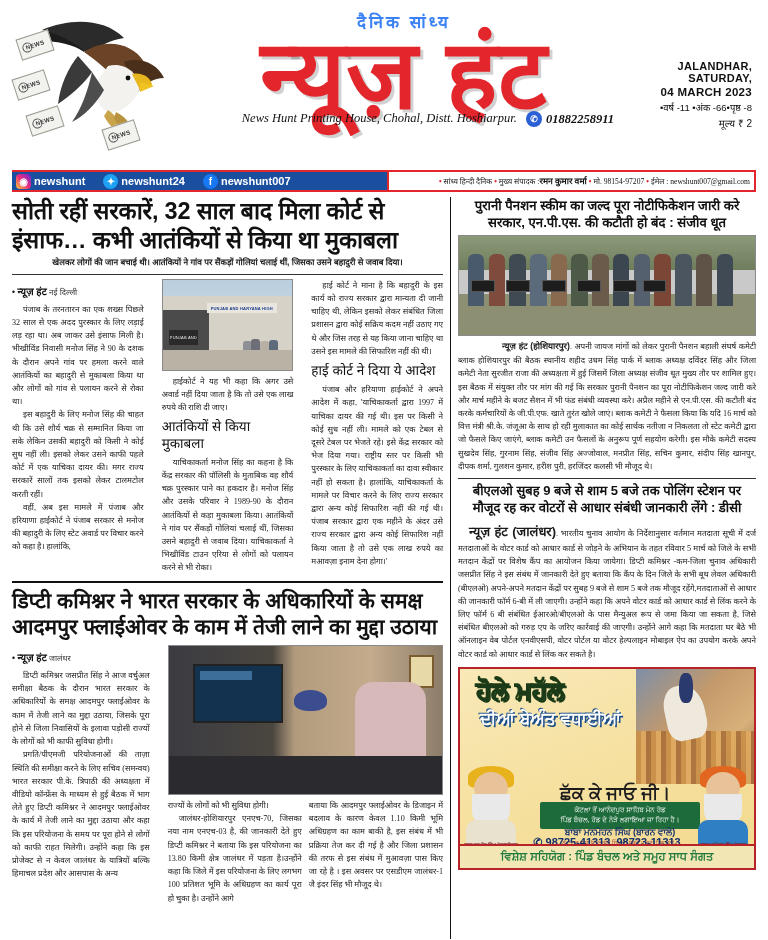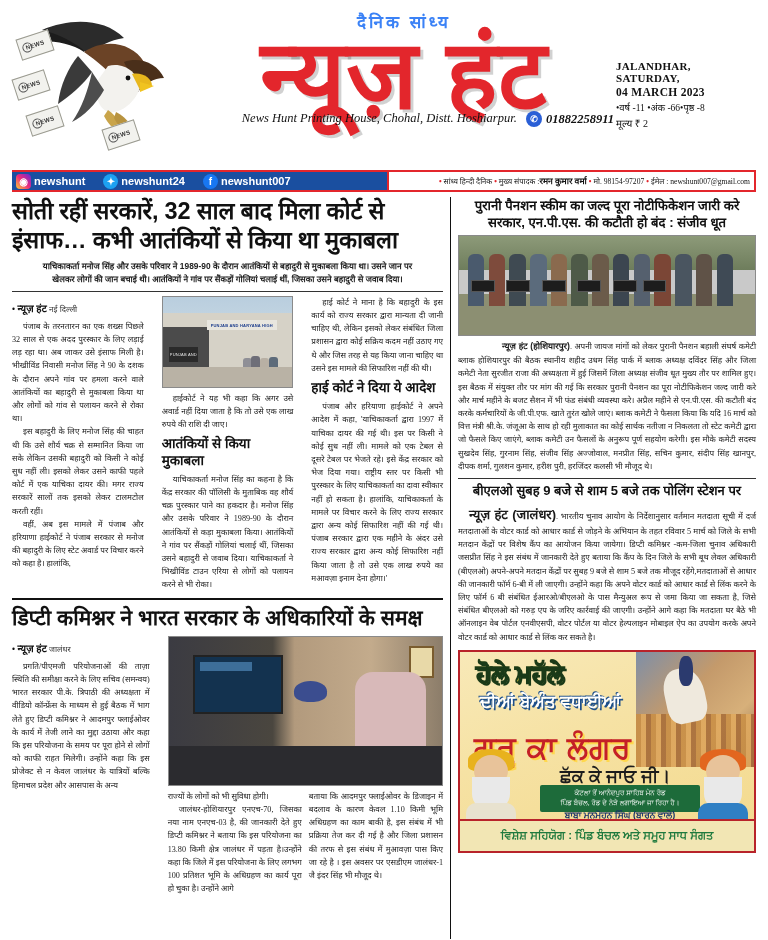--- a/index.html
+++ b/index.html
@@ -24,21 +24,21 @@
                  width:8px; height:8px; border-radius:50%; border:1px solid #555; }
   .title-block { flex:1; text-align:center; position:relative; padding-top:2px; }
   .daily-sandhya { font-family:"Liberation Sans",sans-serif; font-weight:bold; font-size:17px; letter-spacing:3px; color:#3b82f6; margin-bottom:-6px; }
   .big-title { color:#e3262c; font-weight:900; font-size:96px; line-height:1.0; letter-spacing:1px;
                font-family:"Liberation Sans",sans-serif; position:relative; display:inline-block;
                text-shadow: 3px 3px 0 rgba(0,0,0,.18); }
   .imprint { font-style:italic; font-family:"Liberation Serif",serif; font-size:12.5px; color:#111;
              position:absolute; right:2px; bottom:-4px; white-space:nowrap; }
   .phone-badge { display:inline-flex; align-items:center; gap:4px; margin-left:6px; font-style:italic; font-weight:bold; }
   .phone-circle { width:16px;height:16px;border-radius:50%;background:#2a5fd6;display:inline-flex;align-items:center;justify-content:center;color:#fff;font-size:9px;font-style:normal;}
-  .dateblock { flex:0 0 140px; font-family:Liberation Serif, serif; padding-top:52px; padding-right:4px;}
+  .dateblock { flex:0 0 140px; text-align:right; font-family:Liberation Sans, sans-serif; padding-top:52px; padding-right:4px;}
   .dateblock .l1 { font-weight:bold; font-size:11px; letter-spacing:.3px; }
   .dateblock .l2 { font-weight:bold; font-size:11.5px; letter-spacing:.3px; margin-top:2px;}
   .dateblock .l3 { font-size:9.5px; margin-top:3px; }
   .dateblock .l4 { font-size:10px; margin-top:2px; }
 
   
   .socialbar { display:flex; align-items:stretch; height:22px; margin:2px 12px 0 12px; }
   .social-left { background:#1a4fa0; flex:0 0 375px; display:flex; align-items:center; gap:4px; padding-left:4px;
                  border-top:2px solid #e3262c; border-bottom:2px solid #e3262c; }
   .social-item { display:flex; align-items:center; gap:3px; color:#fff; font-family:"Liberation Sans",sans-serif;
@@ -69,21 +69,21 @@
   .byline { font-family:"Liberation Sans",sans-serif; font-size:8.6px; margin:5px 0 5px 0; }
   .byline b { font-size:10px; }
   .byline .city { font-size:8px; color:#333; }
   .bullet { color:#111; }
 
   .cols3 { display:flex; gap:18px; margin-top:4px; }
   .col { flex:1 1 0; min-width:0; }
   .body-text { font-size:8.15px; line-height:1.62; text-align:justify; color:#1a1a1a;
                font-family:"Liberation Serif",serif; hyphens:auto; }
   .body-text p { margin:0 0 0 0; text-indent:11px; }
-  .subhead { font-family:"Liberation Sans",sans-serif; font-weight:bold; font-size:13.5px; margin:5px 0 4px 0; line-height:1.2;}
+  .subhead { font-family:"Liberation Sans",sans-serif; font-weight:normal; font-size:13.5px; margin:5px 0 4px 0; line-height:1.2;}
 
   
   .photo { position:relative; width:100%; background:#c9c9c9; overflow:hidden; border:1px solid #8a8a8a; }
   .ph-court { height:92px; }
   .ph-protest { height:101px; }
   .ph-meeting { height:150px; }
 
   .sky { position:absolute; inset:0; background:linear-gradient(#b9cede,#dfe7ec); }
   .bldg { position:absolute; background:#cfc9bd; }
   .person { position:absolute; bottom:4px; width:9px; border-radius:3px 3px 0 0; }
@@ -123,21 +123,21 @@
   .ad-h4 { position:absolute; top:114px; left:100px; font-family:"Liberation Sans",sans-serif; font-weight:900;
            font-size:18px; color:#1c1c1c; }
   .ad-green { position:absolute; top:133px; left:80px; width:160px; background:#1d6b3a; color:#fff;
               font-family:"Liberation Sans",sans-serif; font-size:7px; text-align:center; padding:3px 2px; line-height:1.5; border-radius:2px;}
   .ad-name { position:absolute; top:158px; left:70px; width:180px; text-align:center; font-family:"Liberation Sans",sans-serif;
              font-weight:bold; font-size:9px; color:#12306b; }
   .ad-sub { position:absolute; top:170px; left:70px; width:180px; text-align:center; font-size:5.2px; color:#8a2026; font-family:"Liberation Sans",sans-serif;}
   .ad-sub2{ position:absolute; top:178px; left:70px; width:180px; text-align:center; font-size:6px; color:#12306b; font-family:"Liberation Sans",sans-serif;}
   .ad-phone { position:absolute; bottom:19px; left:0; right:0; text-align:center; font-family:"Liberation Sans",sans-serif;
               font-weight:bold; font-size:11px; color:#12306b; }
-  .ad-footer { position:absolute; left:0; right:0; bottom:0; height:32px; background:#f2e6b4; border-top:2px solid #b8232a;
+  .ad-footer { position:absolute; left:0; right:0; bottom:0; height:24px; background:#f2e6b4; border-top:2px solid #b8232a;
                display:flex; align-items:center; justify-content:center; font-family:"Liberation Sans",sans-serif;
                font-weight:900; font-size:11.5px; color:#1f7a3e; }
   .saint { position:absolute; bottom:18px; width:58px; height:78px; }
   .saint.left { left:2px; }
   .saint.right { right:2px; }
   .saint .head { position:absolute; left:12px; top:0; width:34px; height:32px; background:#e8c39a; border-radius:50%; }
   .saint .turb { position:absolute; left:6px; top:-6px; width:46px; height:22px; border-radius:50% 50% 20% 20%; }
   .saint .beard{ position:absolute; left:10px; top:22px; width:38px; height:34px; background:#e9e9e9; border-radius:0 0 50% 50%; }
   .saint .body { position:absolute; left:4px; top:48px; width:50px; height:30px; border-radius:10px 10px 0 0; }
   .saint .cap  { position:absolute; left:2px; bottom:-2px; width:54px; text-align:center; font-size:4.6px; color:#7a1f24; font-family:"Liberation Sans",sans-serif; font-weight:bold; }
@@ -218,21 +218,20 @@
     </div>
   </div>
 
   <div class="content">
 
     <div class="leftpane">
 
       <div>
         <div class="hl-main">सोती रहीं सरकारें, 32 साल बाद मिला कोर्ट से</div>
         <div class="hl-main">इंसाफ… कभी आतंकियों से किया था मुकाबला</div>
-        <div class="standfirst">याचिकाकर्ता मनोज सिंह और उसके परिवार ने 1989-90 के दौरान आतंकियों से बहादुरी से मुकाबला किया था। उसने जान पर</div>
         <div class="standfirst" style="margin-top:0">खेलकर लोगों की जान बचाई थी। आतंकियों ने गांव पर सैंकड़ों गोलियां चलाई थीं, जिसका उसने बहादुरी से जवाब दिया।</div>
         <hr class="hr-thin">
 
         <div class="cols3">
 
           <div class="col">
             <div class="byline">
               <span class="bullet">•</span>
               <b>न्यूज़ हंट</b>
               <span class="city">नई दिल्ली</span>
@@ -275,29 +274,31 @@
               <p>पंजाब और हरियाणा हाईकोर्ट ने अपने आदेश में कहा, 'याचिकाकर्ता द्वारा 1997 में याचिका दायर की गई थी। इस पर किसी ने कोई सुध नहीं ली। मामले को एक टेबल से दूसरे टेबल पर भेजते रहे। इसे केंद्र सरकार को भेज दिया गया। राष्ट्रीय स्तर पर किसी भी पुरस्कार के लिए याचिकाकर्ता का दावा स्वीकार नहीं हो सकता है। हालांकि, याचिकाकर्ता के मामले पर विचार करने के लिए राज्य सरकार द्वारा अन्य कोई सिफारिश नहीं की गई थी। पंजाब सरकार द्वारा एक महीने के अंदर उसे राज्य सरकार द्वारा अन्य कोई सिफारिश नहीं किया जाता है तो उसे एक लाख रुपये का मआवज़ा इनाम देना होगा।'</p>
             </div>
           </div>
         </div>
       </div>
 
       <hr class="hr-thick">
 
       <div>
         <div class="hl-main2">डिप्टी कमिश्नर ने भारत सरकार के अधिकारियों के समक्ष</div>
+        <div class="hl-main2">आदमपुर फ्लाईओवर के काम में तेजी लाने का मुद्दा उठाया</div>
 
         <div class="cols3" style="margin-top:5px;">
           <div class="col">
             <div class="byline">
               <span class="bullet">•</span>
               <b>न्यूज़ हंट</b>
               <span class="city">जालंधर</span>
             </div>
             <div class="body-text">
+              <p>डिप्टी कमिश्नर जसप्रीत सिंह ने आज वर्चुअल समीक्षा बैठक के दौरान भारत सरकार के अधिकारियों के समक्ष आदमपुर फ्लाईओवर के काम में तेजी लाने का मुद्दा उठाया, जिसके पूरा होने से जिला निवासियों के इलावा पड़ोसी राज्यों के लोगों को भी काफी सुविधा होगी।</p>
               <p>प्रगति/पीएमजी परियोजनाओं की ताज़ा स्थिति की समीक्षा करने के लिए सचिव (समन्वय) भारत सरकार पी.के. त्रिपाठी की अध्यक्षता में वीडियो कॉन्फ्रेंस के माध्यम से हुई बैठक में भाग लेते हुए डिप्टी कमिश्नर ने आदमपुर फ्लाईओवर के कार्य में तेजी लाने का मुद्दा उठाया और कहा कि इस परियोजना के समय पर पूरा होने से लोगों को काफी राहत मिलेगी। उन्होंने कहा कि इस प्रोजेक्ट से न केवल जालंधर के यात्रियों बल्कि हिमाचल प्रदेश और आसपास के अन्य</p>
             </div>
           </div>
 
           <div class="col" style="flex:2 1 0;">
             <div class="photo ph-meeting">
               <div class="wall"></div>
               <div class="screen"></div>
               <div class="frame"></div>
               <div class="turban"></div>
@@ -357,38 +358,38 @@
             <b style="font-family:'Liberation Sans',sans-serif;font-size:8.6px;padding-left:33px;">न्यूज़ हंट (होशियारपुर)</b>.
             <span>अपनी जायज मांगों को लेकर पुरानी पैनशन बहाली संघर्ष कमेटी ब्लाक होशियारपुर की बैठक स्थानीय शहीद उधम सिंह पार्क में ब्लाक अध्यक्ष दविंदर सिंह और जिला कमेटी नेता सुरजीत राजा की अध्यक्षता में हुई जिसमें जिला अध्यक्ष संजीव धूत मुख्य तौर पर शामिल हुए। इस बैठक में संयुक्त तौर पर मांग की गई कि सरकार पुरानी पैनशन का पूरा नोटीफिकेशन जल्द जारी करे और मार्च महीने के बजट सैशन में भी फंड संबंधी व्यवस्था करे। अप्रैल महीने से एन.पी.एस. की कटौती बंद करके कर्मचारियों के जी.पी.एफ. खाते तुरंत खोले जाएं। ब्लाक कमेटी ने फैसला किया कि यदि 16 मार्च को वित्त मंत्री श्री.के. जंजूआ के साथ हो रही मुलाकात का कोई सार्थक नतीजा न निकलता तो स्टेट कमेटी द्वारा जो फैसले किए जाएंगे, ब्लाक कमेटी उन फैसलों के अनुरूप पूर्ण सहयोग करेगी। इस मौके कमेटी सदस्य सुखदेव सिंह, गुरनाम सिंह, संजीव सिंह अज्जोवाल, मनप्रीत सिंह, सचिन कुमार, संदीप सिंह खानपुर, दीपक शर्मा, गुलशन कुमार, हरीश पुरी, हरजिंदर कलसी भी मौजूद थे।</span>
           </p>
         </div>
       </div>
 
       <hr class="hr-thin">
 
       <div>
         <div class="hl-main2" style="font-size:13px;text-align:center;line-height:1.3;">बीएलओ सुबह 9 बजे से शाम 5 बजे तक पोलिंग स्टेशन पर</div>
+        <div class="hl-main2" style="font-size:13px;text-align:center;line-height:1.3;">मौजूद रह कर वोटरों से आधार संबंधी जानकारी लेंगे : डीसी</div>
         <div class="body-text" style="margin-top:4px;">
           <p>
             <b style="font-family:'Liberation Sans',sans-serif;font-size:13px;">न्यूज़ हंट (जालंधर)</b>.
             <span>भारतीय चुनाव आयोग के निर्देशानुसार वर्तमान मतदाता सूची में दर्ज मतदाताओं के वोटर कार्ड को आधार कार्ड से जोड़ने के अभियान के तहत रविवार 5 मार्च को जिले के सभी मतदान केंद्रों पर विशेष कैंप का आयोजन किया जायेगा। डिप्टी कमिश्नर -कम-जिला चुनाव अधिकारी जसप्रीत सिंह ने इस संबंध में जानकारी देते हुए बताया कि कैंप के दिन जिले के सभी बूथ लेवल अधिकारी (बीएलओ) अपने-अपने मतदान केंद्रों पर सुबह 9 बजे से शाम 5 बजे तक मौजूद रहेंगे,मतदाताओं से आधार की जानकारी फॉर्म 6-बी में ली जाएगी। उन्होंने कहा कि अपने वोटर कार्ड को आधार कार्ड से लिंक करने के लिए फॉर्म 6 बी संबंधित ईआरओ/बीएलओ के पास मैन्युअल रूप से जमा किया जा सकता है, जिसे संबंधित बीएलओ को गरुड़ एप के जरिए कार्रवाई की जाएगी। उन्होंने आगे कहा कि मतदाता घर बैठे भी ऑनलाइन वेब पोर्टल एनवीएसपी, वोटर पोर्टल या वोटर हेल्पलाइन मोबाइल ऐप का उपयोग करके अपने वोटर कार्ड को आधार कार्ड से लिंक कर सकते है।</span>
           </p>
         </div>
       </div>
 
       <div class="ad">
         <div class="ad-top"></div>
         <div class="ad-photo">
           <div class="crowd"></div>
           <div class="horse"></div>
           <div class="rider"></div>
         </div>
         <div class="ad-h1">ਹੋਲੇ ਮਹੱਲੇ</div>
         <div class="ad-h2">ਦੀਆਂ ਬੇਅੰਤ ਵਧਾਈਆਂ</div>
-        <div class="ad-h3">ਗੁਰੂ ਕਾ ਲੰਗਰ</div>
         <div class="ad-h4">ਛੱਕ ਕੇ ਜਾਓ ਜੀ।</div>
         <div class="ad-green">
           <div>ਕੋਟਲਾ ਤੋਂ ਆਨੰਦਪੁਰ ਸਾਹਿਬ ਮੇਨ ਰੋਡ</div>
           <div>ਪਿੰਡ ਬੰਚਲ, ਰੋਡ ਦੇ ਨੇੜੇ ਲਗਾਇਆ ਜਾ ਰਿਹਾ ਹੈ।</div>
         </div>
         <div class="ad-name">ਬਾਬਾ ਮਨਮੋਹਨ ਸਿੰਘ (ਬਾਰਨ ਵਾਲੇ)</div>
         <div class="ad-sub">ਸੇਵਾਦਾਰ ਬਾਬਾ ਇੰਦਰਜੀਤ ਸਿੰਘ ਜੀ ਬੱਬਰੀ ਪੁਰਾਣਾ ਪਿੰਡ ਕਲੀ।</div>
         <div class="ad-sub2">ਮੁਫਤ ਪਾਰਕਿੰਗ ਪ੍ਰਬੰਧ ਪੂਰਨ ਰੂਪ</div>
         <div class="ad-phone">
           <span>✆</span>

